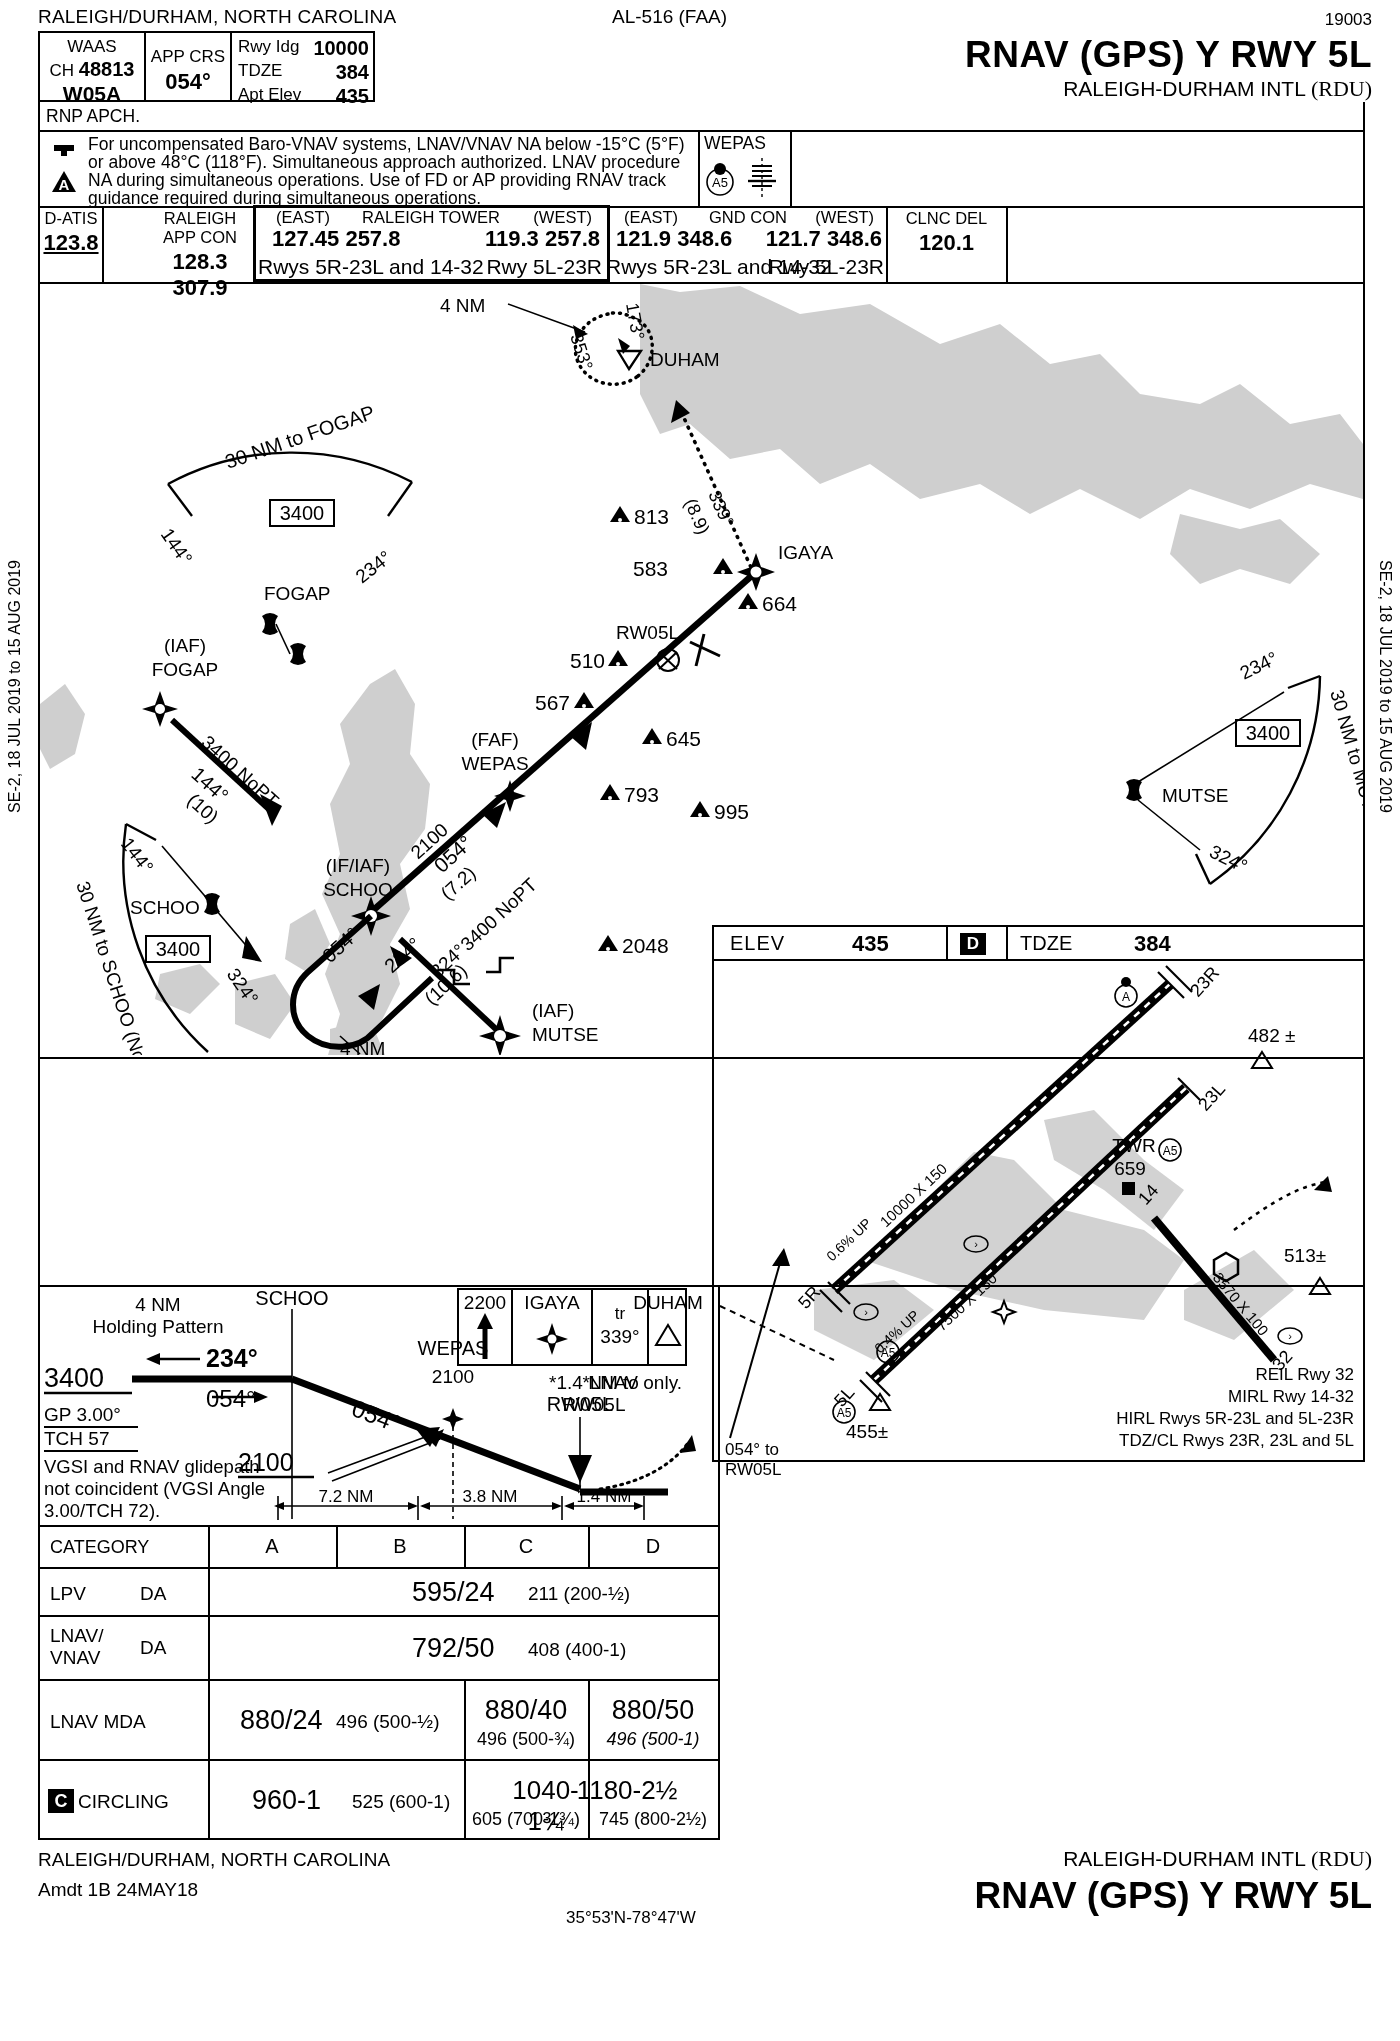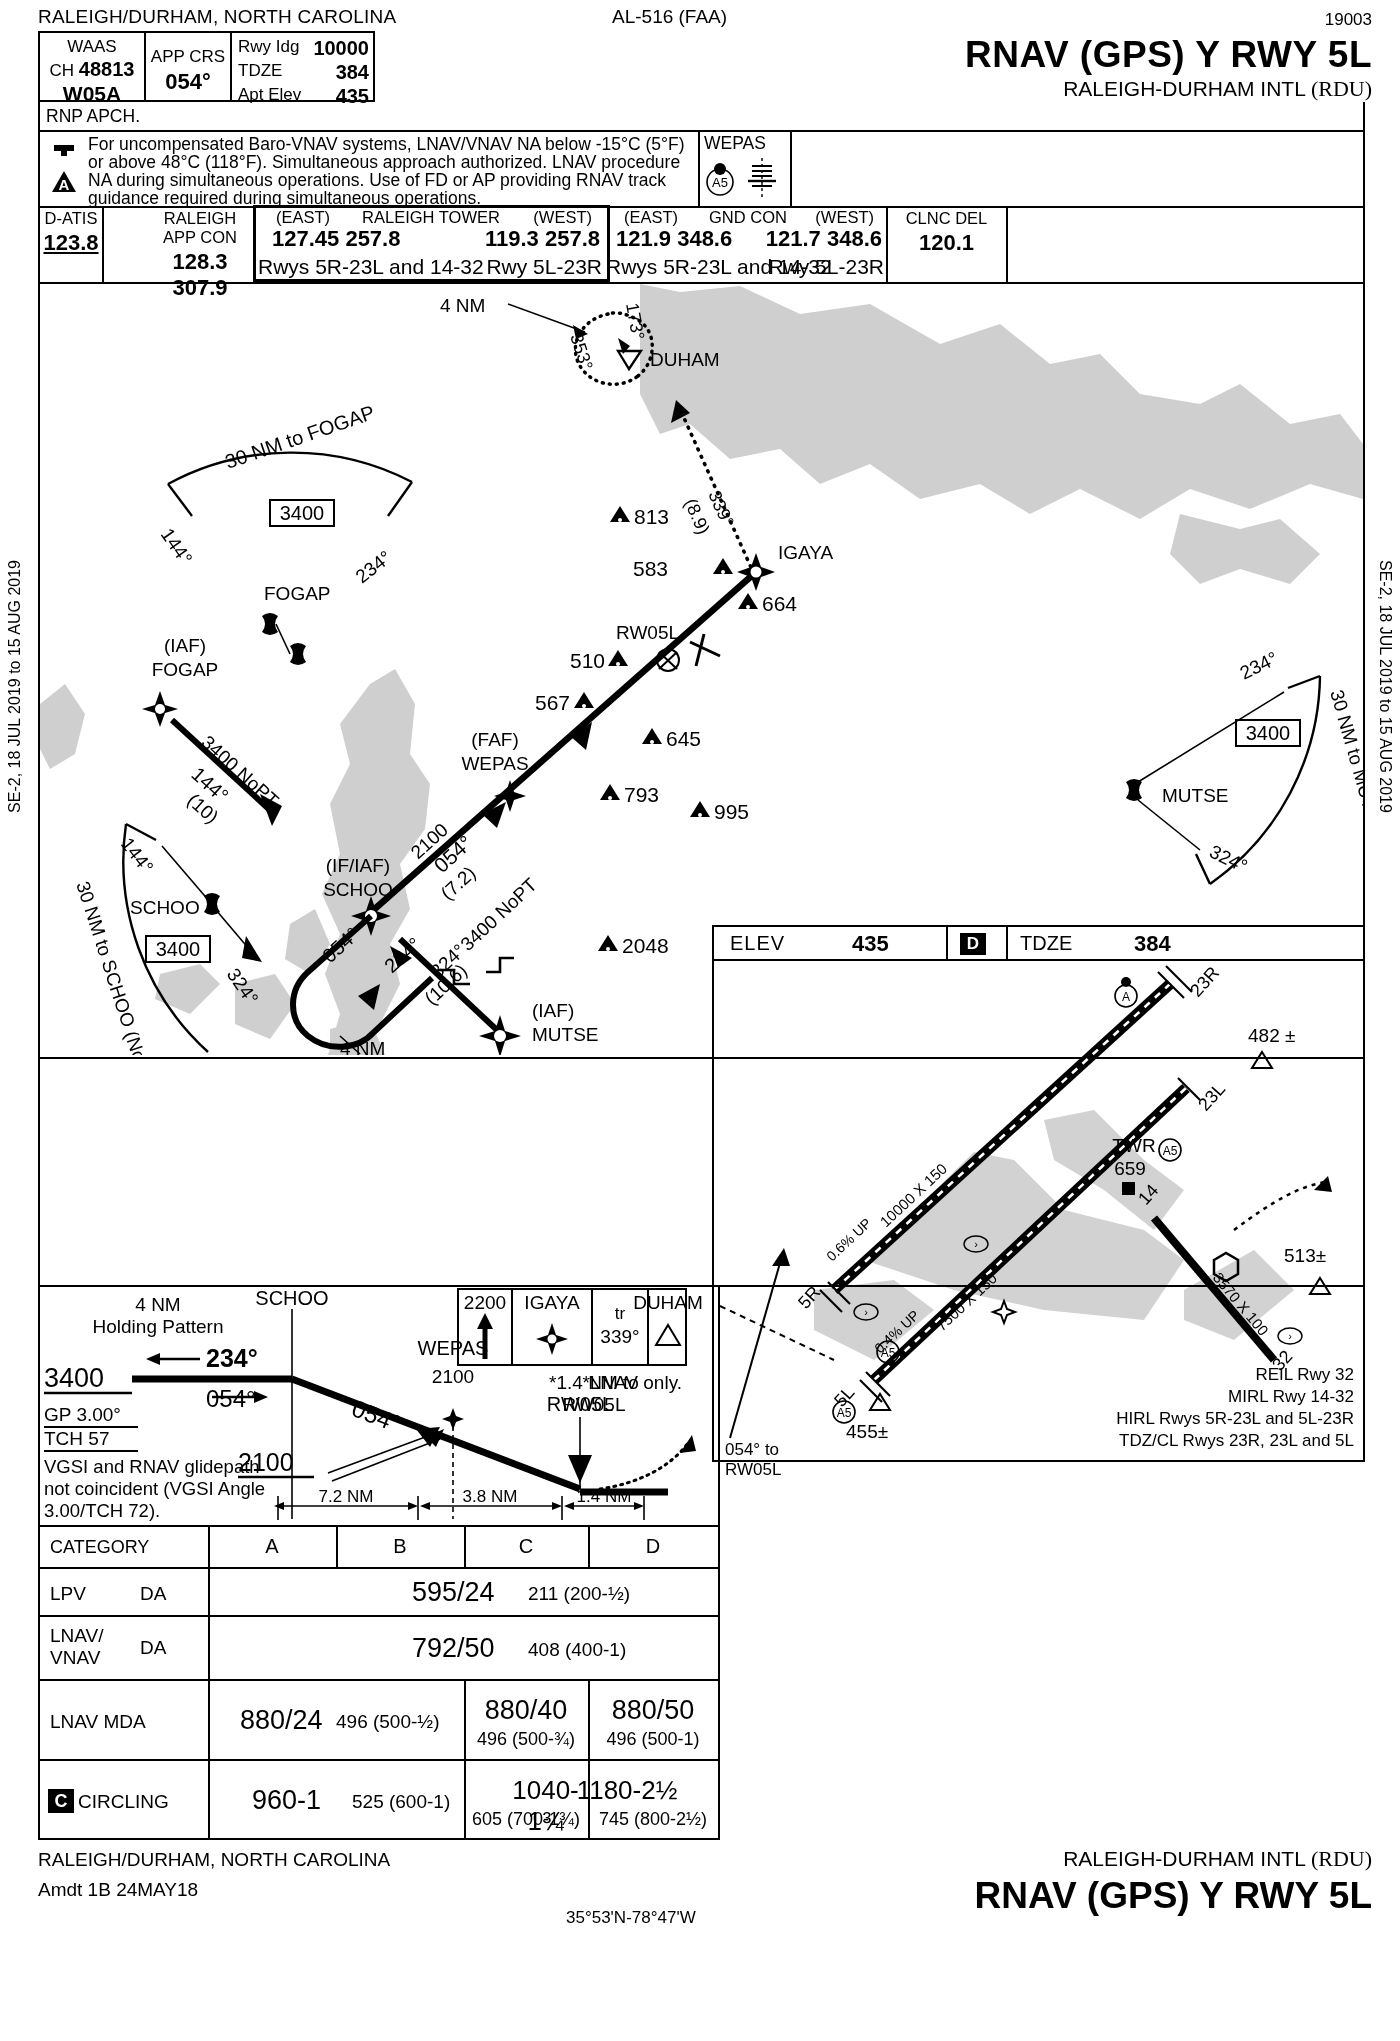--- a/index.html
+++ b/index.html
@@ -717,21 +717,21 @@
     <div class="abs" style="left:0;top:154px;width:100%;height:80px;border-bottom:2px solid #000;">
       <div class="vline" style="left:168px;"></div>
       <div class="vline" style="left:424px;"></div>
       <div class="vline" style="left:548px;"></div>
       <div class="abs" style="left:10px;top:30px;font-size:19px;">LNAV  MDA</div>
       <div class="abs" style="left:200px;top:24px;font-size:27px;">880/24</div>
       <div class="abs" style="left:296px;top:30px;font-size:19px;">496 (500-½)</div>
       <div class="abs ctr" style="left:424px;width:124px;top:14px;font-size:27px;">880/40</div>
       <div class="abs ctr" style="left:424px;width:124px;top:48px;font-size:18px;">496 (500-¾)</div>
       <div class="abs ctr" style="left:548px;width:130px;top:14px;font-size:27px;">880/50</div>
-      <div class="abs ctr" style="left:548px;width:130px;top:48px;font-size:18px;">496 (500-1)</div>
+      <div class="abs ctr" style="left:548px;width:130px;top:48px;font-size:18px;font-style:italic;">496 (500-1)</div>
     </div>
 
     <div class="abs" style="left:0;top:234px;width:100%;height:79px;">
       <div class="vline" style="left:168px;"></div>
       <div class="vline" style="left:424px;"></div>
       <div class="vline" style="left:548px;"></div>
       <div class="abs" style="left:8px;top:28px;width:26px;height:24px;background:#000;color:#fff;font-size:18px;font-weight:bold;text-align:center;line-height:24px;">C</div>
       <div class="abs" style="left:38px;top:30px;font-size:19px;">CIRCLING</div>
       <div class="abs" style="left:212px;top:24px;font-size:27px;">960-1</div>
       <div class="abs" style="left:312px;top:30px;font-size:19px;">525 (600-1)</div>

